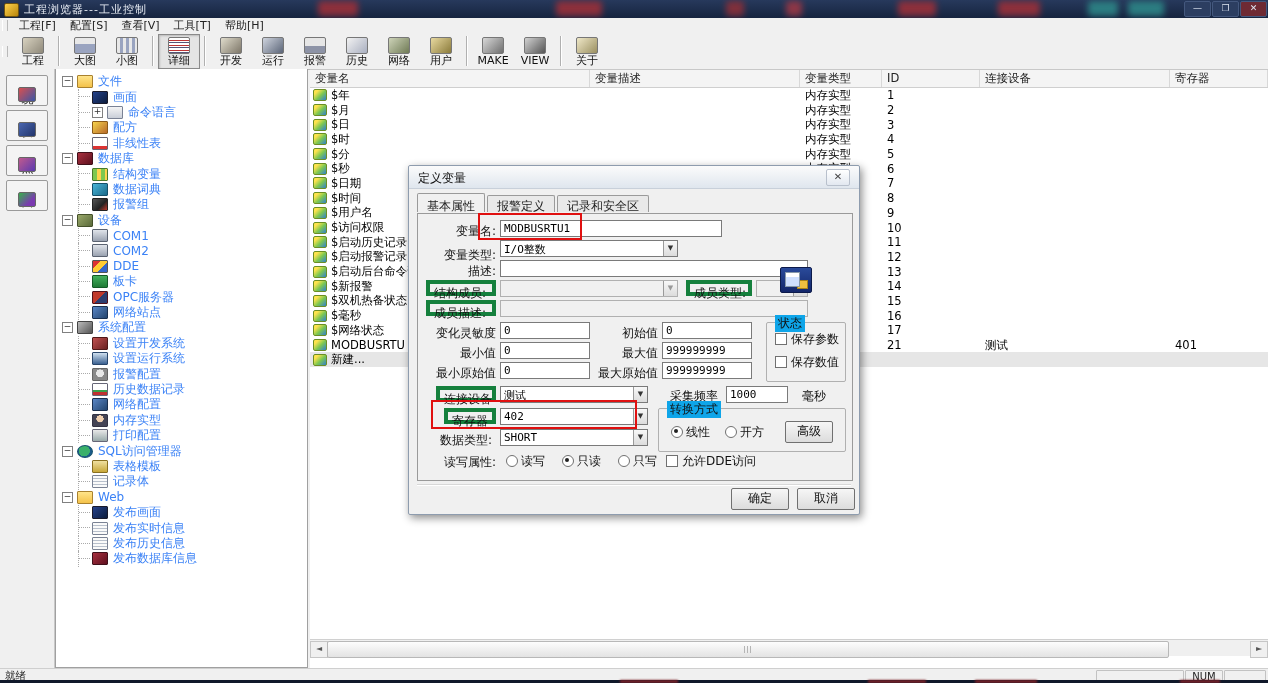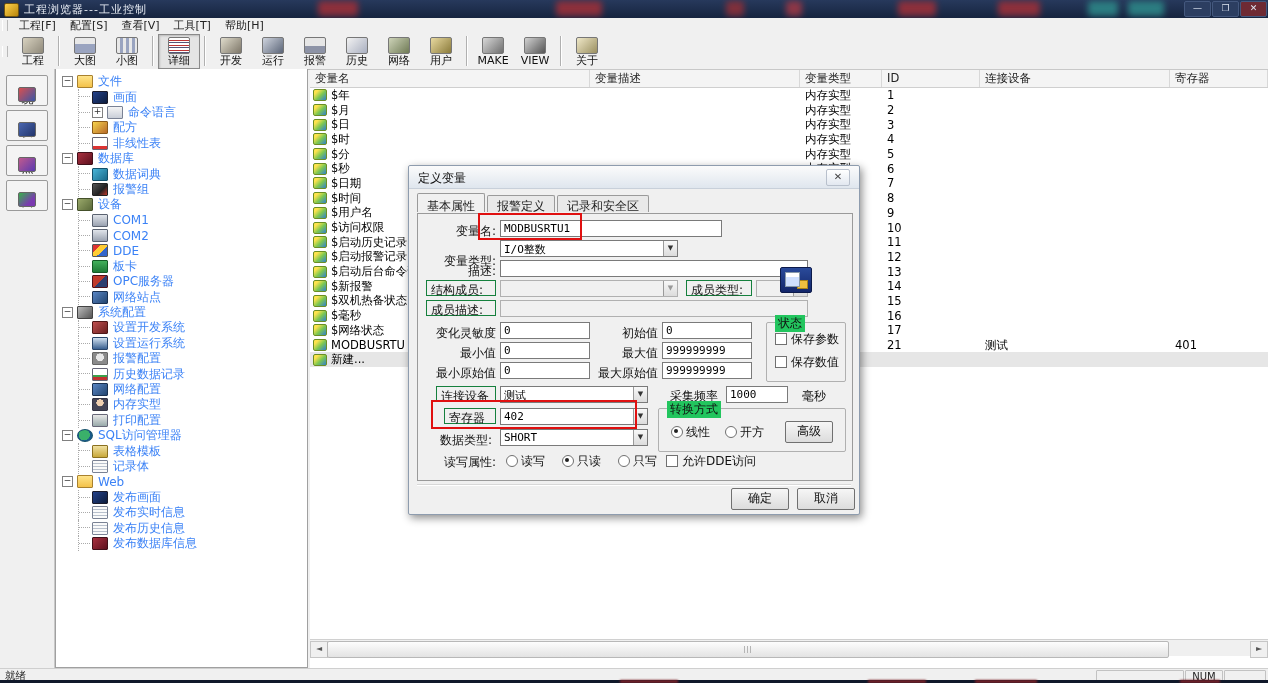--- a/index.html
+++ b/index.html
@@ -123,23 +123,23 @@
   #dlg-page{position:absolute;left:8px;top:47px;width:434px;height:266px;border:1px solid #9a9a9a;background:#f0f0f0;}
   .dl{position:absolute;font-size:12px;color:#111;white-space:nowrap;}
   .dl.r{text-align:right;}
   .din{position:absolute;background:#fff;border:1px solid #7a7a7a;font-size:11px;font-family:"DejaVu Sans Mono","Liberation Mono",monospace;padding:0 3px;box-sizing:border-box;height:17px;}
   .din:disabled,.din.dis{background:#f0f0f0;border-color:#b0b0b0;}
   .combo{position:absolute;height:17px;background:#fff;border:1px solid #7a7a7a;box-sizing:border-box;font-size:11px;}
   .combo .val{position:absolute;left:3px;top:1px;right:14px;overflow:hidden;white-space:nowrap;font-family:"DejaVu Sans Mono","Liberation Mono",monospace;}
   .combo .dd{position:absolute;right:0;top:0;width:13px;height:15px;background:linear-gradient(#f8f8f8,#dcdcdc);border-left:1px solid #9a9a9a;color:#333;font-size:7px;text-align:center;line-height:15px;}
   .combo.dis{background:#f0f0f0;border-color:#b0b0b0;}
   .combo.dis .dd{color:#999;}
-  .flabel{position:absolute;border:1px solid #15803d;background:#f0f0f0;font-size:12px;padding:1px 4px 0 4px;height:16px;box-sizing:border-box;white-space:nowrap;color:#111;}
+  .flabel{position:absolute;border:4px solid #15803d;background:#f0f0f0;font-size:12px;padding:1px 4px 0 4px;height:16px;box-sizing:border-box;white-space:nowrap;color:#111;}
   .group{position:absolute;border:1px solid #b0b0b0;border-radius:2px;}
-  .group .gtitle{position:absolute;left:8px;top:-8px;background:#22c55e;padding:0 3px;font-size:12px;color:#111;}
+  .group .gtitle{position:absolute;left:8px;top:-8px;background:#0ea5e9;padding:0 3px;font-size:12px;color:#111;}
   .chk{position:absolute;width:10px;height:10px;border:1px solid #707070;background:#fff;}
   .radio{position:absolute;width:10px;height:10px;border:1px solid #707070;background:#fff;border-radius:50%;}
   .radio.on::after{content:"";position:absolute;left:2px;top:2px;width:4px;height:4px;background:#222;border-radius:50%;}
   .opt-label{position:absolute;font-size:12px;color:#111;white-space:nowrap;}
   .dbtn{position:absolute;height:20px;background:linear-gradient(#f6f6f6,#dcdcdc);border:1px solid #707070;border-radius:2px;font-size:12px;text-align:center;line-height:18px;color:#111;}
   #var-icon-btn{position:absolute;left:362px;top:53px;width:30px;height:24px;background:linear-gradient(#2a4a9a,#13266a);border:1px solid #0c1a4a;border-radius:2px;}
   #var-icon-btn::after{content:"";position:absolute;left:4px;top:4px;width:13px;height:13px;background:linear-gradient(#fff 30%,#cfe0ff 30%);border:1px solid #89a;}
   #var-icon-btn::before{content:"";position:absolute;right:3px;bottom:3px;width:9px;height:7px;background:#f0c040;border:1px solid #a8821a;}
   .redbox{position:absolute;border:2px solid #e01010;z-index:30;pointer-events:none;}
   .dsep{position:absolute;left:8px;width:434px;border-top:1px solid #d8d8d8;border-bottom:1px solid #fff;}
@@ -283,20 +283,25 @@
           <span class="ic" data-icon="nonlinear-table-icon"></span>
           <span class="tlabel">非线性表</span>
         </div>
         <div class="trow">
           <span class="expander">−</span>
           <span class="ic" data-icon="database-icon"></span>
           <span class="tlabel">数据库</span>
         </div>
         <div class="trow l1">
           <span class="conn"></span>
+          <span class="ic" data-icon="struct-variable-icon"></span>
+          <span class="tlabel">结构变量</span>
+        </div>
+        <div class="trow l1">
+          <span class="conn"></span>
           <span class="ic" data-icon="data-dictionary-icon"></span>
           <span class="tlabel">数据词典</span>
         </div>
         <div class="trow l1">
           <span class="conn"></span>
           <span class="ic" data-icon="alarm-group-icon"></span>
           <span class="tlabel">报警组</span>
         </div>
         <div class="trow">
           <span class="expander">−</span>
@@ -651,21 +656,21 @@
     <div class="dtabs">
         <div class="dtab active">基本属性</div>
         <div class="dtab">报警定义</div>
         <div class="dtab">记录和安全区</div>
       </div>
     <div id="dlg-page">
 
       <div class="dl r" style="left:20px;top:9px;width:58px;">变量名:</div>
       <input class="din" style="left: 82px; top: 6px; width: 222px;" value="MODBUSRTU1">
 
-      <div class="dl r" style="left:8px;top:39px;width:70px;">变量类型:</div>
+      <div class="dl r" style="left:8px;top:33px;width:70px;">变量类型:</div>
       <div class="combo" style="left:82px;top:26px;width:178px;">
         <span class="val">I/O整数</span>
           <div class="dd">▼</div>
       </div>
 
       <div class="dl r" style="left:28px;top:49px;width:50px;">描述:</div>
       <input class="din" style="left: 82px; top: 46px; width: 308px;" value="">
 
       <div class="flabel" style="left:8px;top:66px;width:70px;">结构成员:</div>
       <div class="combo dis" style="left:82px;top:66px;width:178px;">

